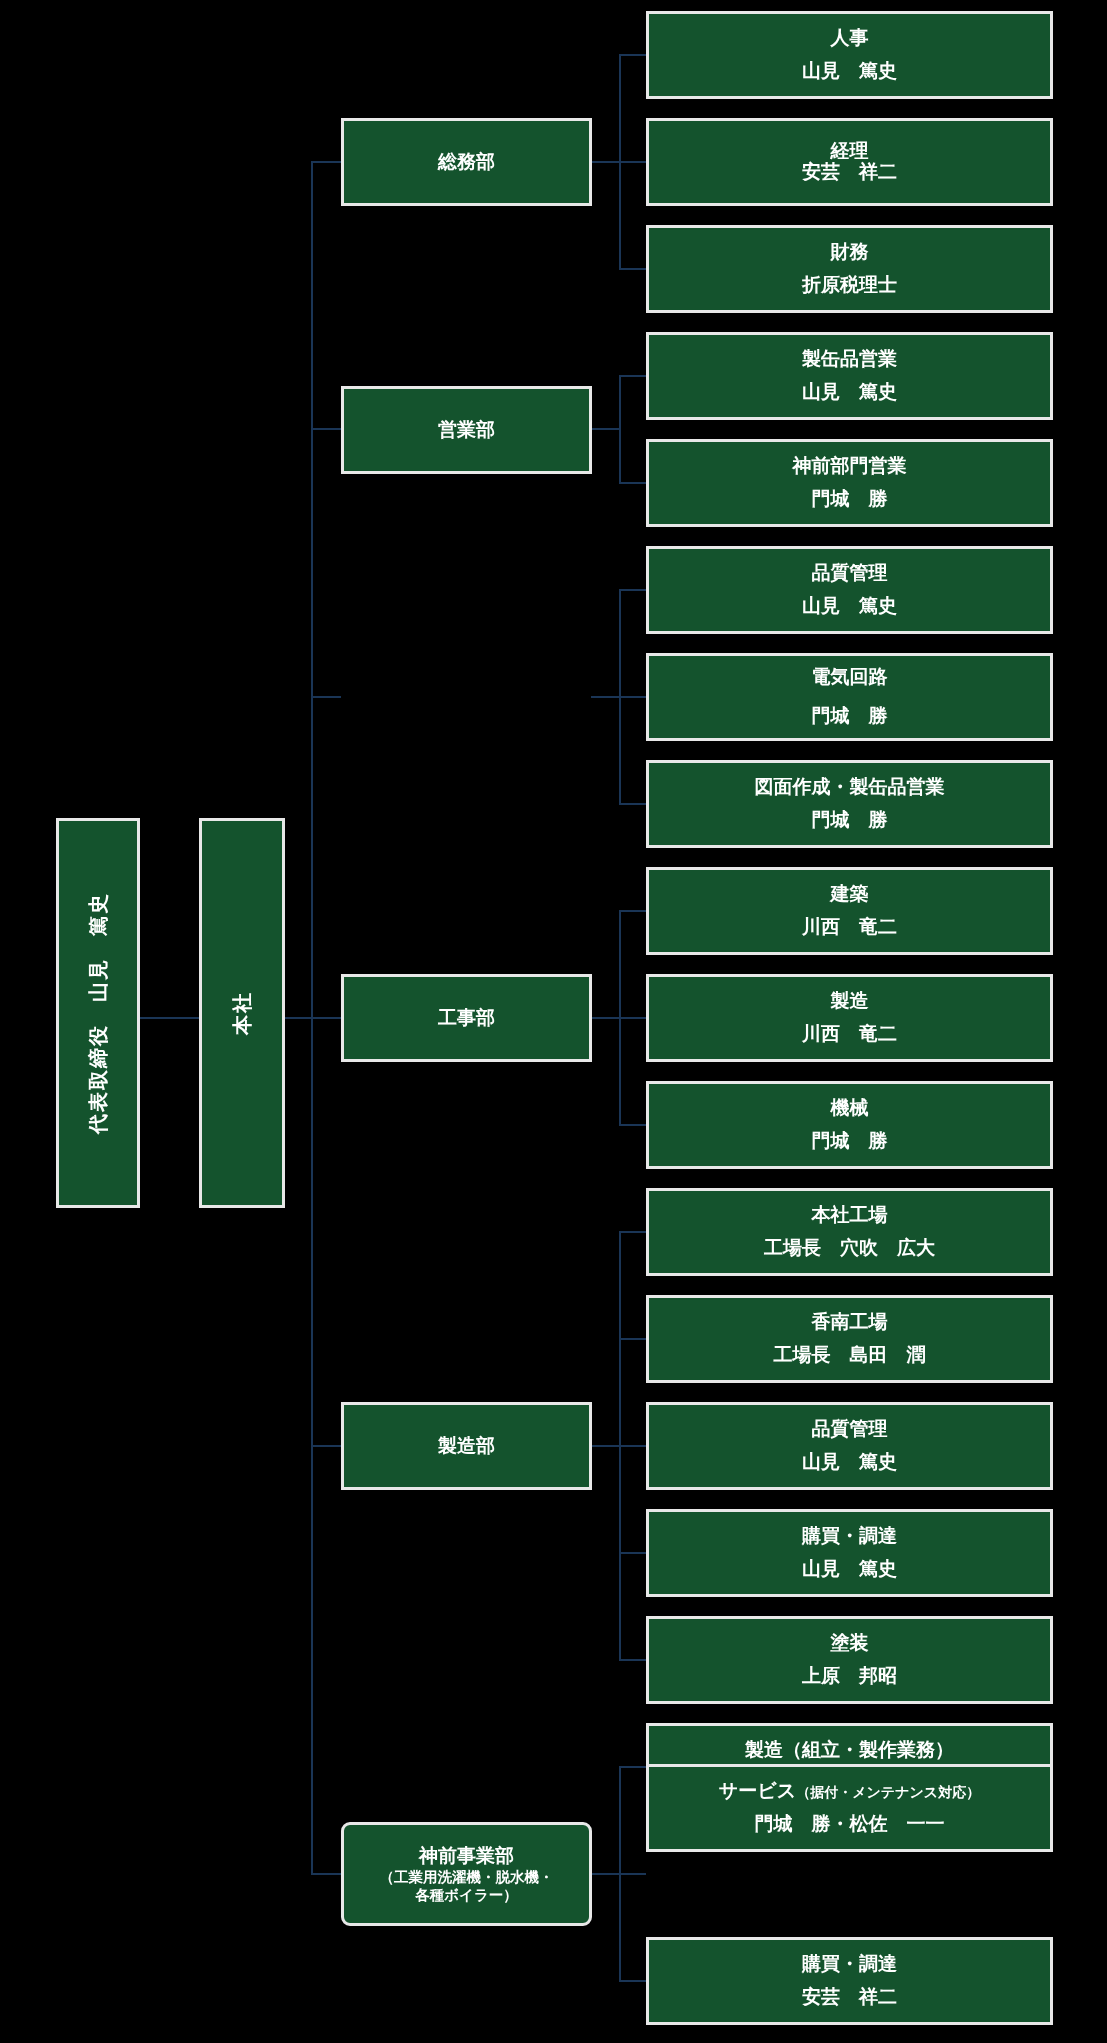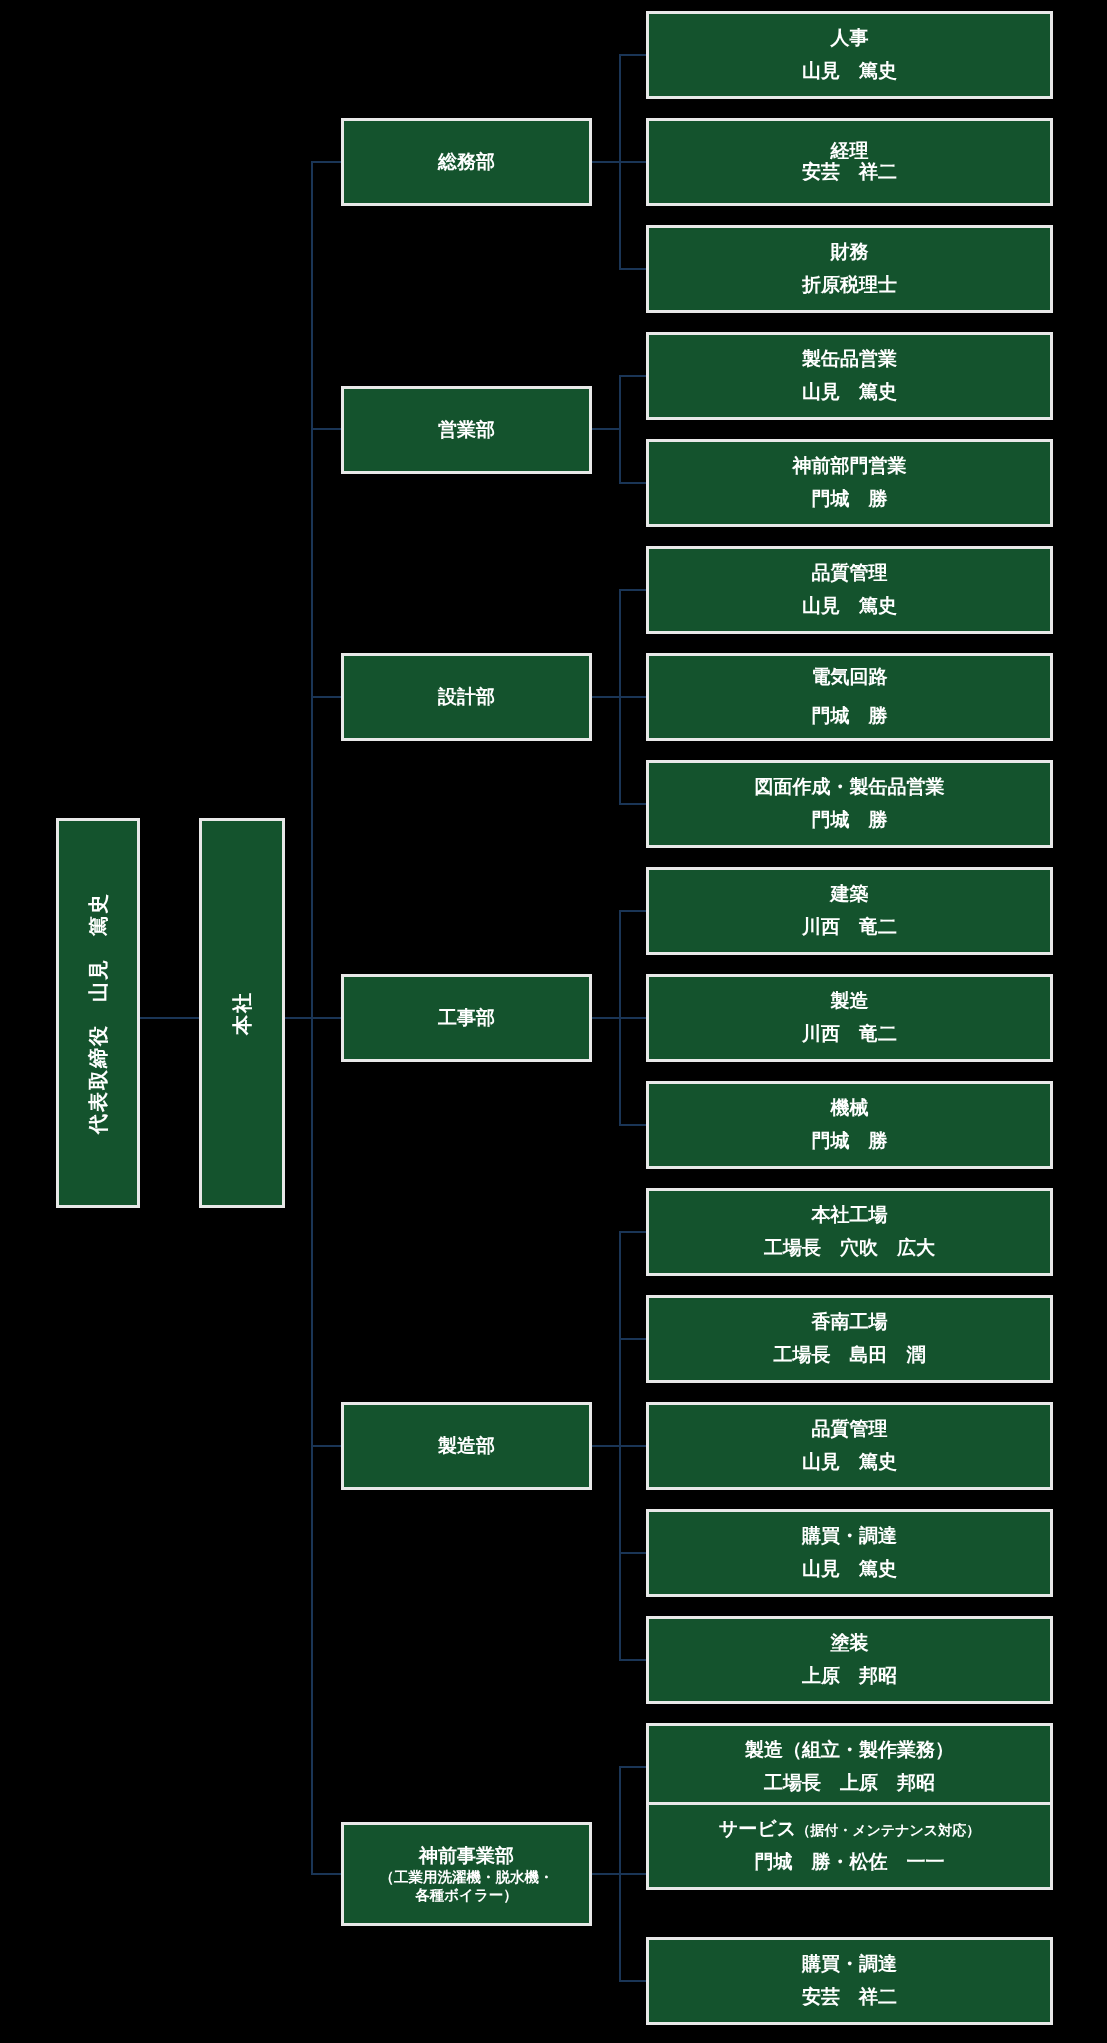--- a/index.html
+++ b/index.html
@@ -92,30 +92,27 @@
   <div class="node vbox" style="left:199px;top:818px;width:86px;height:390px;">
     <span class="vtext">本社</span>
   </div>
 
   <div class="node dept" style="left:341px;top:118px;width:251px;height:88px;">
     <span>総務部</span>
   </div>
   <div class="node dept" style="left:341px;top:386px;width:251px;height:88px;">
     <span>営業部</span>
   </div>
-  <div class="node dept" style="left:341px;top:653px;width:251px;height:88px;">
-    <span>設計部</span>
-  </div>
   <div class="node dept" style="left:341px;top:974px;width:251px;height:88px;">
     <span>工事部</span>
   </div>
   <div class="node dept" style="left:341px;top:1402px;width:251px;height:88px;">
     <span>製造部</span>
   </div>
-  <div class="node dept" style="left:341px;top:1822px;width:251px;height:104px;line-height:1.25;">
+  <div class="node dept" style="left:341px;top:1822px;width:251px;height:104px;line-height:1.25;border-radius:9px;">
     <span>神前事業部</span>
     <span class="sub">（工業用洗濯機・脱水機・</span>
     <span class="sub">各種ボイラー）</span>
   </div>
 
   <div class="node unit" style="left:646px;top:11px;width:407px;height:88px;">
     <span class="title">人事</span>
     <span class="person">山見　篤史</span>
   </div>
   <div class="node unit" style="left:646px;top:118px;width:407px;height:88px;justify-content:center;">
@@ -175,21 +172,21 @@
     <span class="person">山見　篤史</span>
   </div>
   <div class="node unit" style="left:646px;top:1616px;width:407px;height:88px;">
     <span class="title">塗装</span>
     <span class="person">上原　邦昭</span>
   </div>
   <div class="node unit" style="left:646px;top:1723px;width:407px;height:88px;">
     <span class="title">製造（組立・製作業務）</span>
     <span class="person">工場長　上原　邦昭</span>
   </div>
-  <div class="node unit" style="left:646px;top:1802px;width:407px;height:88px;">
+  <div class="node unit" style="left:646px;top:1764px;width:407px;height:88px;">
     <span class="title"><span>サービス</span><span class="suffix">（据付・メンテナンス対応）</span></span>
     <span class="person">門城　勝・松佐　一一</span>
   </div>
   <div class="node unit" style="left:646px;top:1937px;width:407px;height:88px;">
     <span class="title">購買・調達</span>
     <span class="person">安芸　祥二</span>
   </div>
 
 </div>
 

